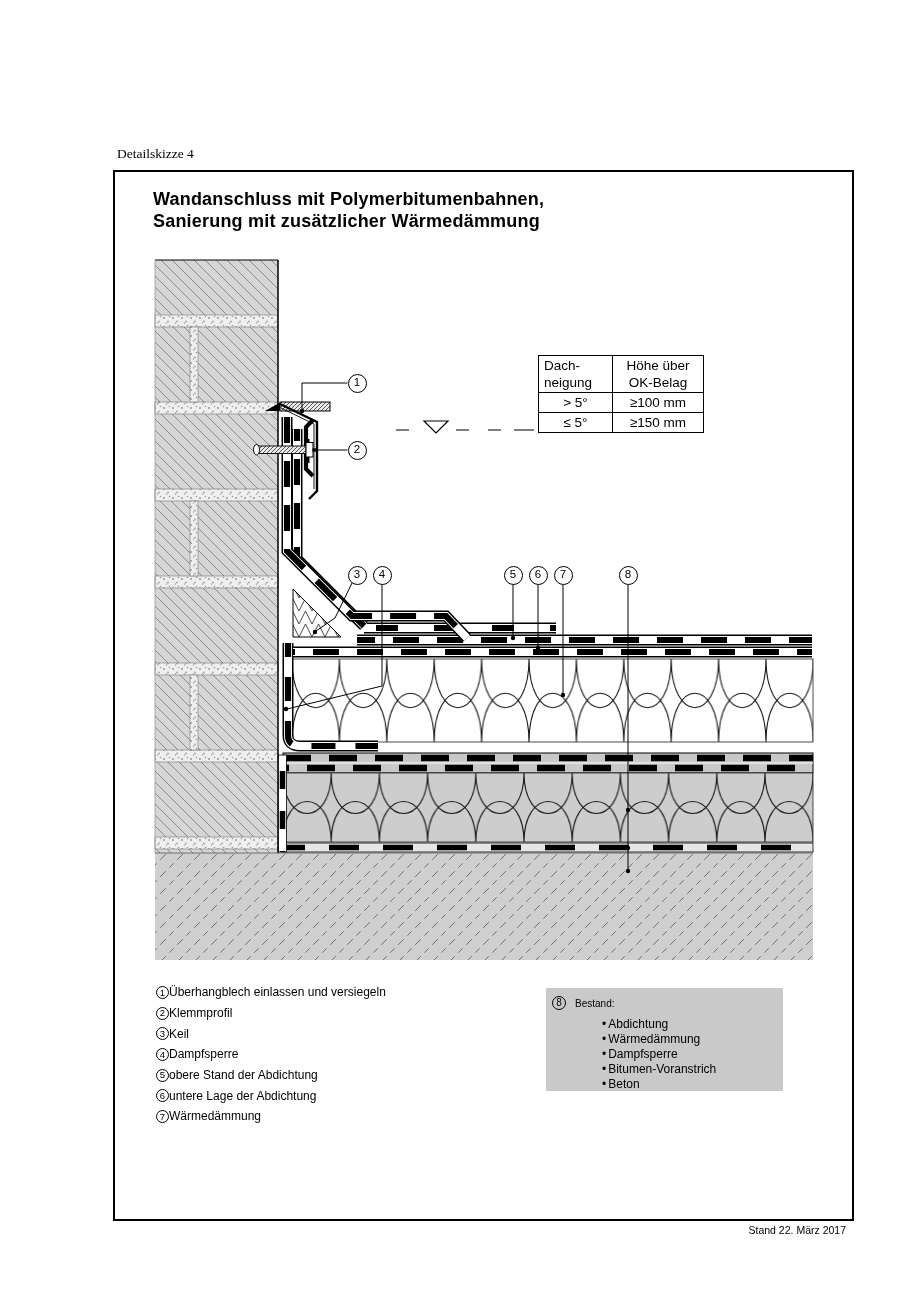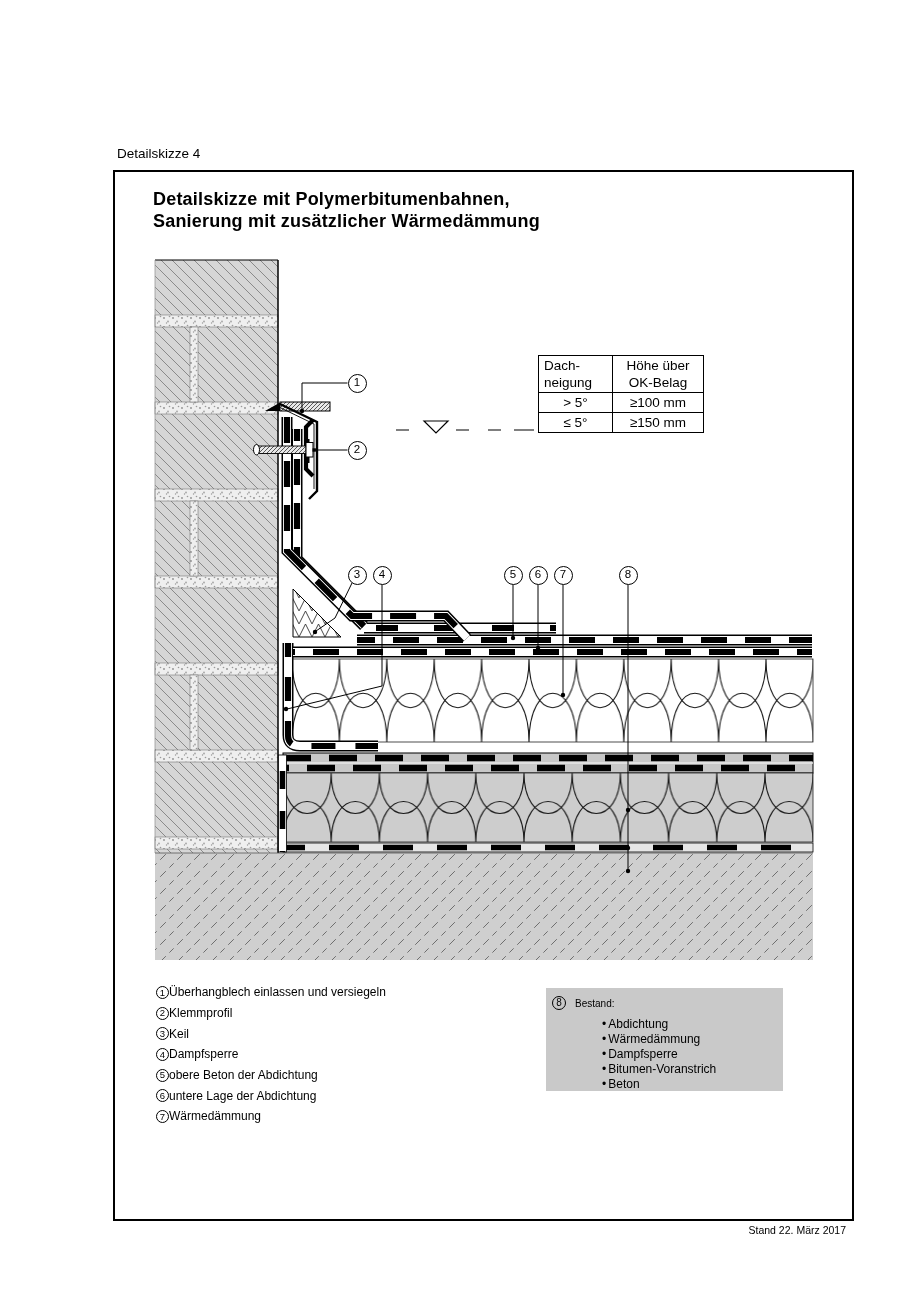--- a/index.html
+++ b/index.html
@@ -3,21 +3,21 @@
 <meta charset="utf-8">
 <style>
   * { margin:0; padding:0; box-sizing:border-box; }
   html,body { background:#ffffff; }
   body {
     width:920px; height:1301px; position:relative; overflow:hidden;
     font-family:"Liberation Sans", sans-serif; color:#000;
   }
   .abs { position:absolute; }
 
-  #doc-label { left:117px; top:146px; font-size:13.5px; }
+  #doc-label { left:117px; top:146px; font-size:13.5px;font-family:Liberation Serif, serif; }
 
   #frame {
     left:113px; top:170px; width:741px; height:1051px;
     border:2px solid #000; background:transparent;
   }
 
   #title { left:153px; top:189px; font-size:18px; font-weight:bold; line-height:21.5px; letter-spacing:.2px; }
 
   svg#drawing { left:0; top:0; width:920px; height:1301px; }
 
@@ -69,21 +69,21 @@
   #footer { left:113px; top:1224px; width:741px; text-align:right; padding-right:8px; font-size:10.5px; }
 </style>
 </head>
 <body>
 
 <div class="abs" id="doc-label">Detailskizze 4</div>
 
 <div class="abs" id="frame"></div>
 
 <div class="abs" id="title">
-  <div>Detailskizze mit Polymerbitumenbahnen,</div>
+  <div>Wandanschluss mit Polymerbitumenbahnen,</div>
   <div>Sanierung mit zusätzlicher Wärmedämmung</div>
 </div>
 
 <svg class="abs" id="drawing" viewBox="0 0 920 1301">
   <defs>
     <pattern id="pBrick" width="11" height="11" patternUnits="userSpaceOnUse">
       <rect width="11" height="11" fill="#d6d6d6"></rect>
       <path d="M-1,-1 L12,12" stroke="#8a8a8a" stroke-width="1"></path>
     </pattern>
     <pattern id="pMortar" width="9" height="9" patternUnits="userSpaceOnUse">
@@ -270,21 +270,21 @@
   <div class="lg-row">
     <span class="lg-circ">3</span>
     <span class="lg-label">Keil</span>
   </div>
   <div class="lg-row">
     <span class="lg-circ">4</span>
     <span class="lg-label">Dampfsperre</span>
   </div>
   <div class="lg-row">
     <span class="lg-circ">5</span>
-    <span class="lg-label">obere Beton der Abdichtung</span>
+    <span class="lg-label">obere Stand der Abdichtung</span>
   </div>
   <div class="lg-row">
     <span class="lg-circ">6</span>
     <span class="lg-label">untere Lage der Abdichtung</span>
   </div>
   <div class="lg-row">
     <span class="lg-circ">7</span>
     <span class="lg-label">Wärmedämmung</span>
   </div>
 </div>

